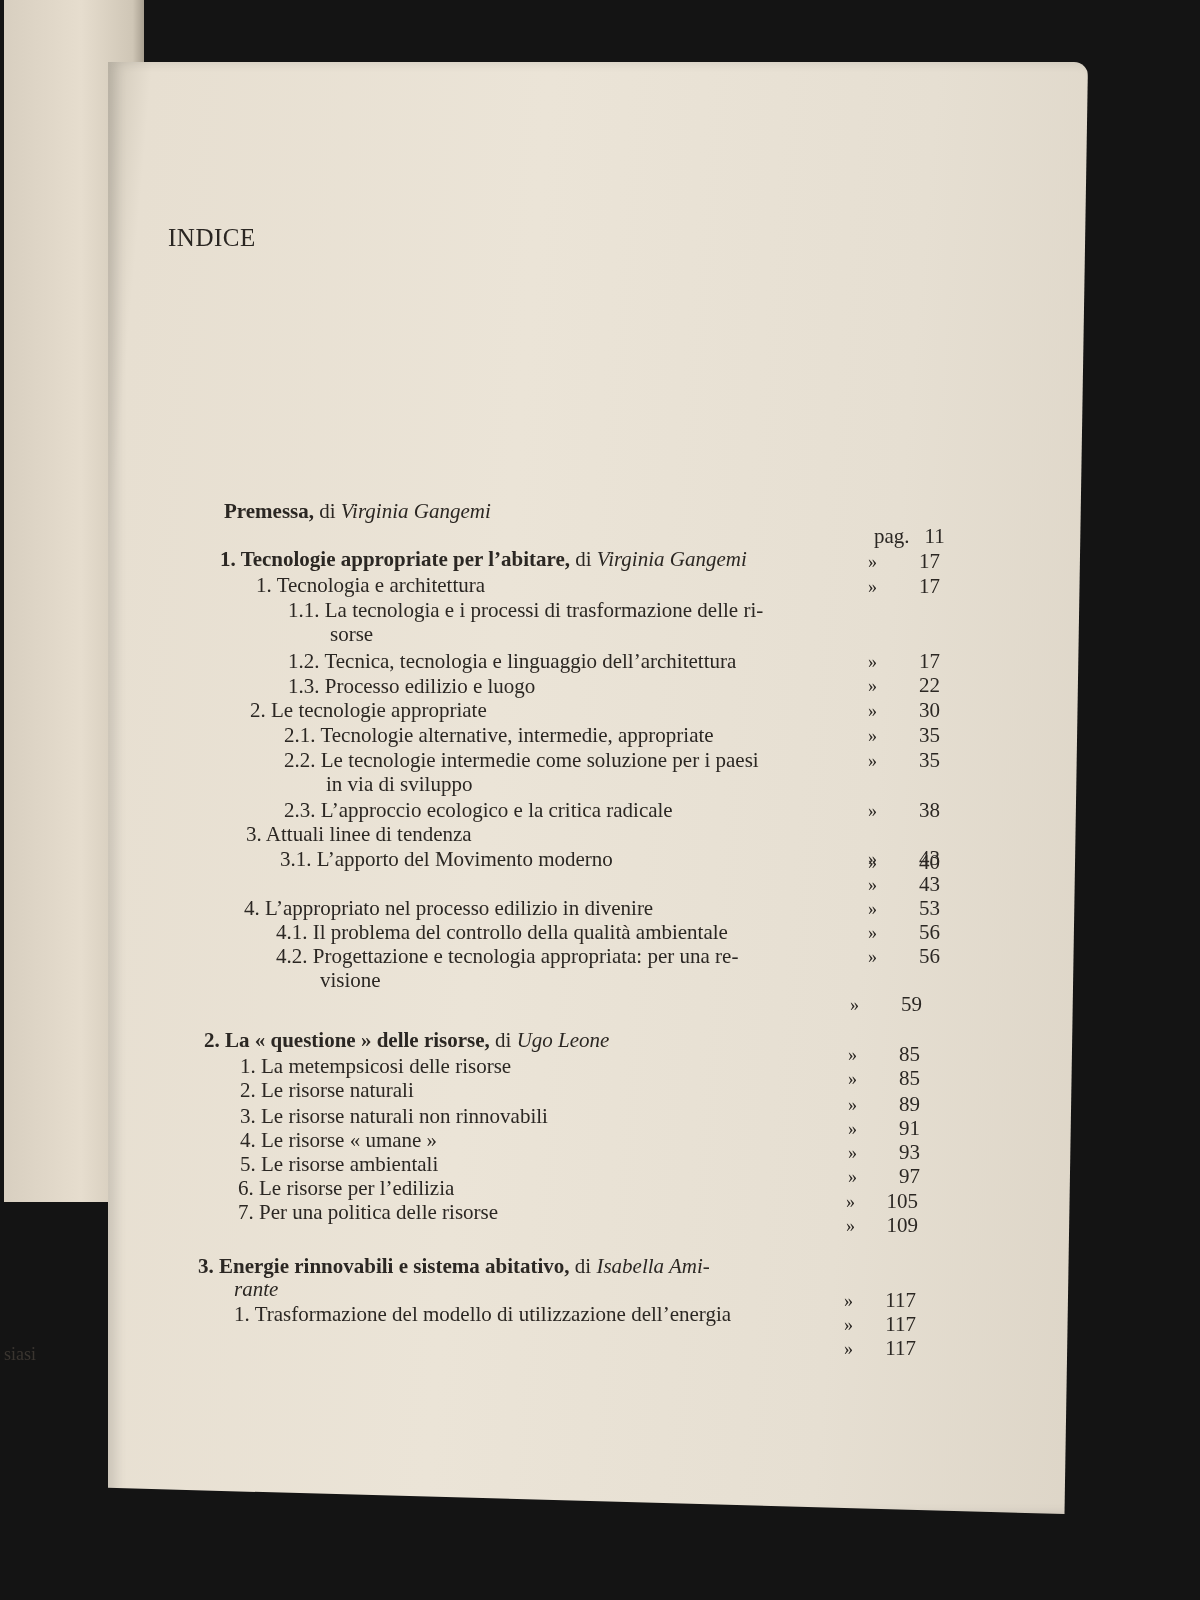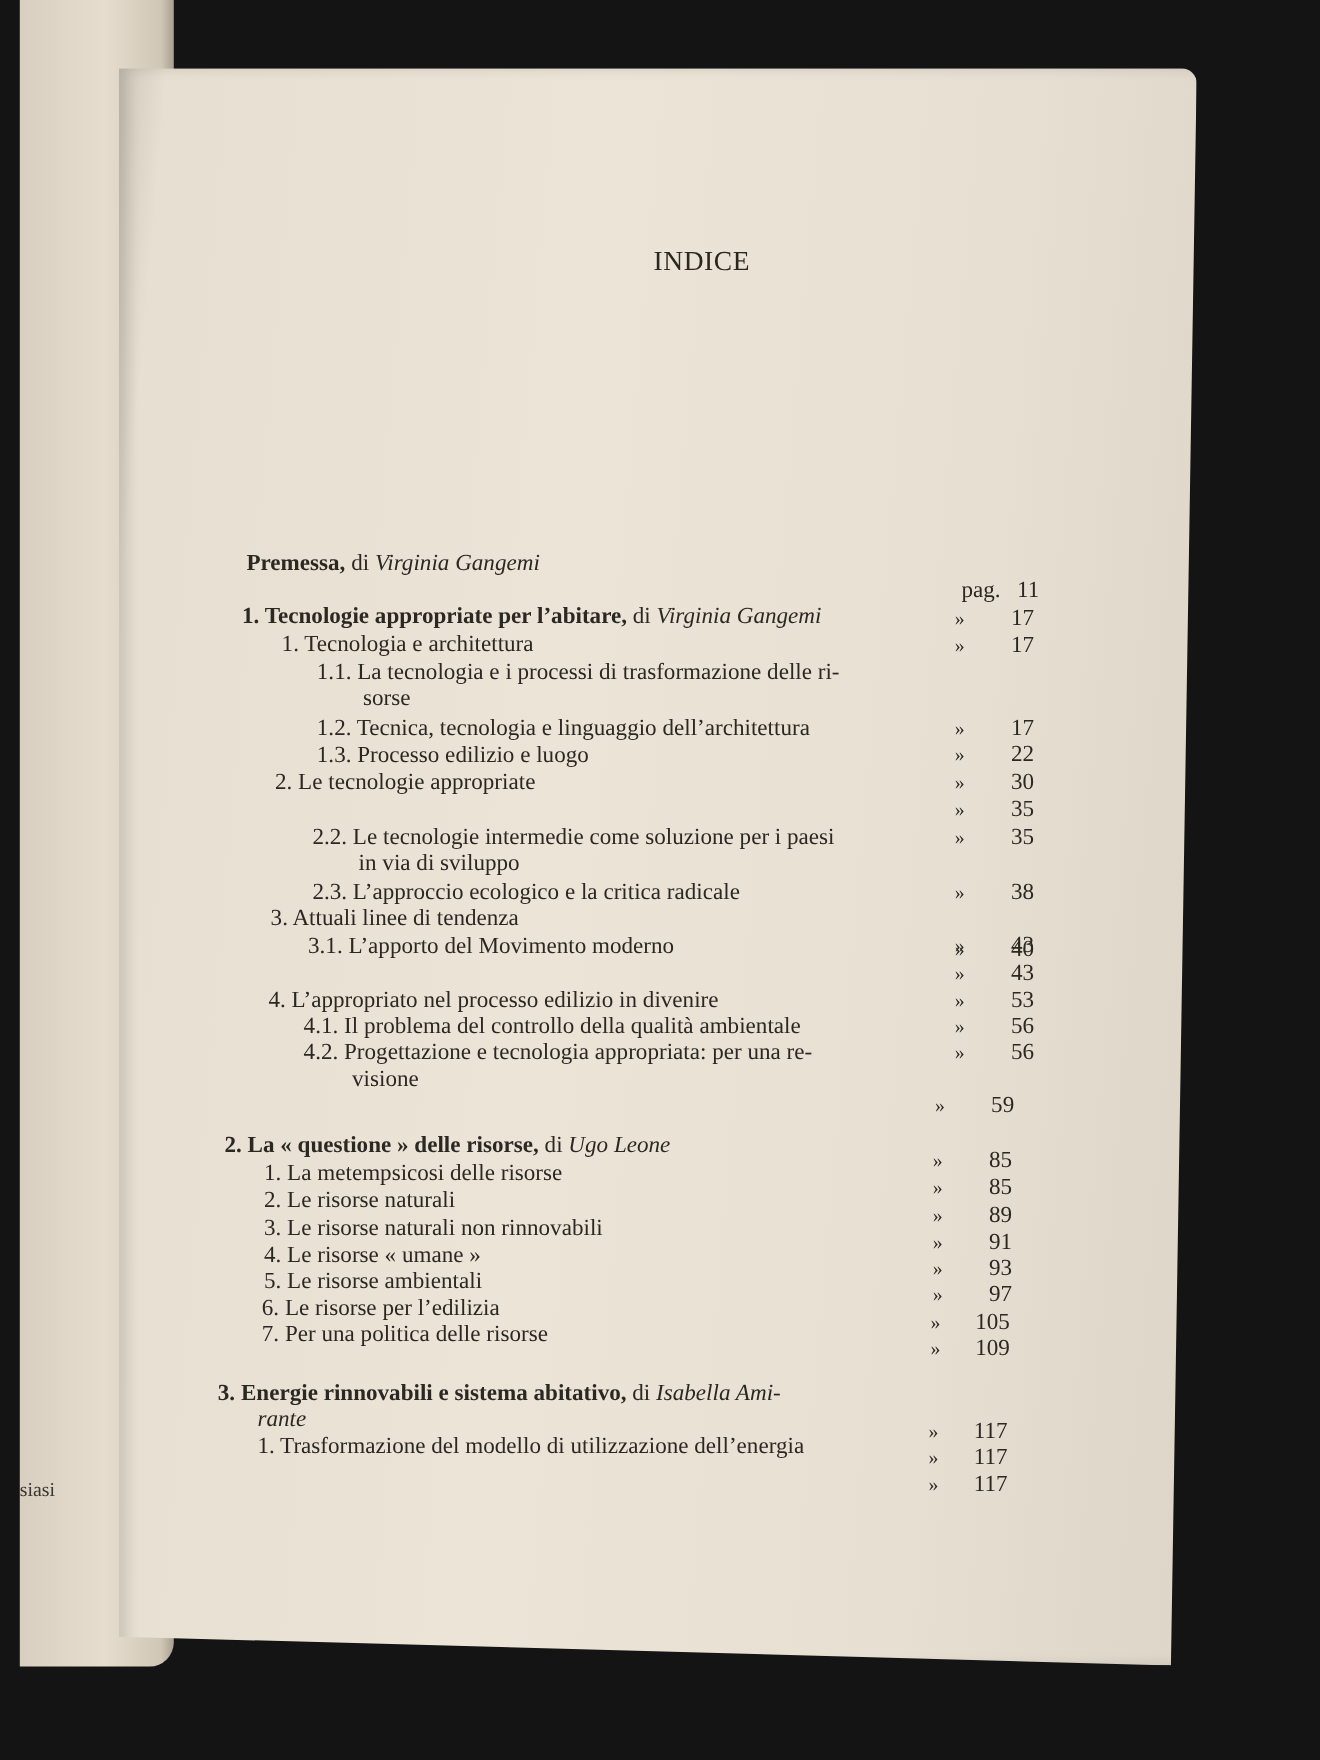--- a/index.html
+++ b/index.html
@@ -3,37 +3,37 @@
   <meta charset="utf-8">
   <style>
     html, body { margin: 0; padding: 0; }
     body {
       width: 1200px; height: 1600px; overflow: hidden;
       background: #141414;
       position: relative;
       font-family: "Liberation Serif", "DejaVu Serif", serif;
     }
     .left-page {
-      position: absolute; left: 18px; top: 0; width: 140px; height: 1515px;
+      position: absolute; left: 4px; top: 0; width: 140px; height: 1202px;
       background: linear-gradient(90deg, #d8cfc0 0%, #e6ddce 55%, #cfc6b6 92%, #a89f90 100%);
       border-bottom-right-radius: 22px;
     }
     .left-fragment {
       position: absolute; left: 0; top: 1344px; font-size: 18px; color: #3a3530;
     }
     .page {
       position: absolute; left: 108px; top: 62px; width: 980px; height: 1452px;
       background: linear-gradient(95deg, #cfc7b8 0%, #e7dfd1 4%, #ebe4d7 40%, #e6dfd2 75%, #ddd5c7 100%);
       border-top-right-radius: 14px;
       clip-path: polygon(0 0, 100% 0, 97.6% 100%, 0 98.2%);
       box-shadow: inset 8px 0 12px rgba(0,0,0,0.12);
     }
     .title {
-      position: absolute; left: 0; width: 100%; top: 162px; text-align: center;
-      font-size: 25px; letter-spacing: 0.5px; color: #2a2622; padding-left: 80px; box-sizing: border-box;
+      position: absolute; left: 0; width: 100%; top: 162px; 
+      font-size: 25px; letter-spacing: 0.5px; color: #2a2622; padding-left: 60px; box-sizing: border-box;
     }
     .toc {
       position: absolute; left: 0; top: 0; width: 100%; height: 100%;
       color: #2b2723; font-size: 21px;
     }
     .row { position: absolute; white-space: nowrap; }
     .bold { font-weight: bold; }
     .it { font-style: italic; }
     .pg { position: absolute; white-space: nowrap; font-size: 21px; }
     .pg .q { display: inline-block; width: 34px; text-align: left; font-size: 18px; }
@@ -77,20 +77,21 @@
 
     <div class="row" style="left:180px; top:587px;"><span>1.2.</span> <span>Tecnica, tecnologia e linguaggio dell’architettura</span></div>
     <div class="pg" style="left:760px; top:611px;"><span class="q">»</span><span class="n">22</span></div>
 
     <div class="row" style="left:180px; top:612px;"><span>1.3.</span> <span>Processo edilizio e luogo</span></div>
     <div class="pg" style="left:760px; top:636px;"><span class="q">»</span><span class="n">30</span></div>
 
     <div class="row" style="left:142px; top:636px;"><span>2.</span> <span>Le tecnologie appropriate</span></div>
     <div class="pg" style="left:760px; top:661px;"><span class="q">»</span><span class="n">35</span></div>
 
+    <div class="row" style="left:176px; top:661px;"><span>2.1.</span> <span>Tecnologie alternative, intermedie, appropriate</span></div>
     <div class="pg" style="left:760px; top:686px;"><span class="q">»</span><span class="n">35</span></div>
 
     <div class="row" style="left:176px; top:686px;"><span>2.2.</span> <span>Le tecnologie intermedie come soluzione per i paesi</span></div>
     <div class="row" style="left:218px; top:710px;"><span>in via di sviluppo</span></div>
     <div class="pg" style="left:760px; top:736px;"><span class="q">»</span><span class="n">38</span></div>
 
     <div class="row" style="left:176px; top:736px;"><span>2.3.</span> <span>L’approccio ecologico e la critica radicale</span></div>
     <div class="pg" style="left:760px; top:760px;margin-top:28px;"><span class="q">»</span><span class="n">40</span></div>
 
     <div class="row" style="left:138px; top:760px;"><span>3.</span> <span>Attuali linee di tendenza</span></div>

